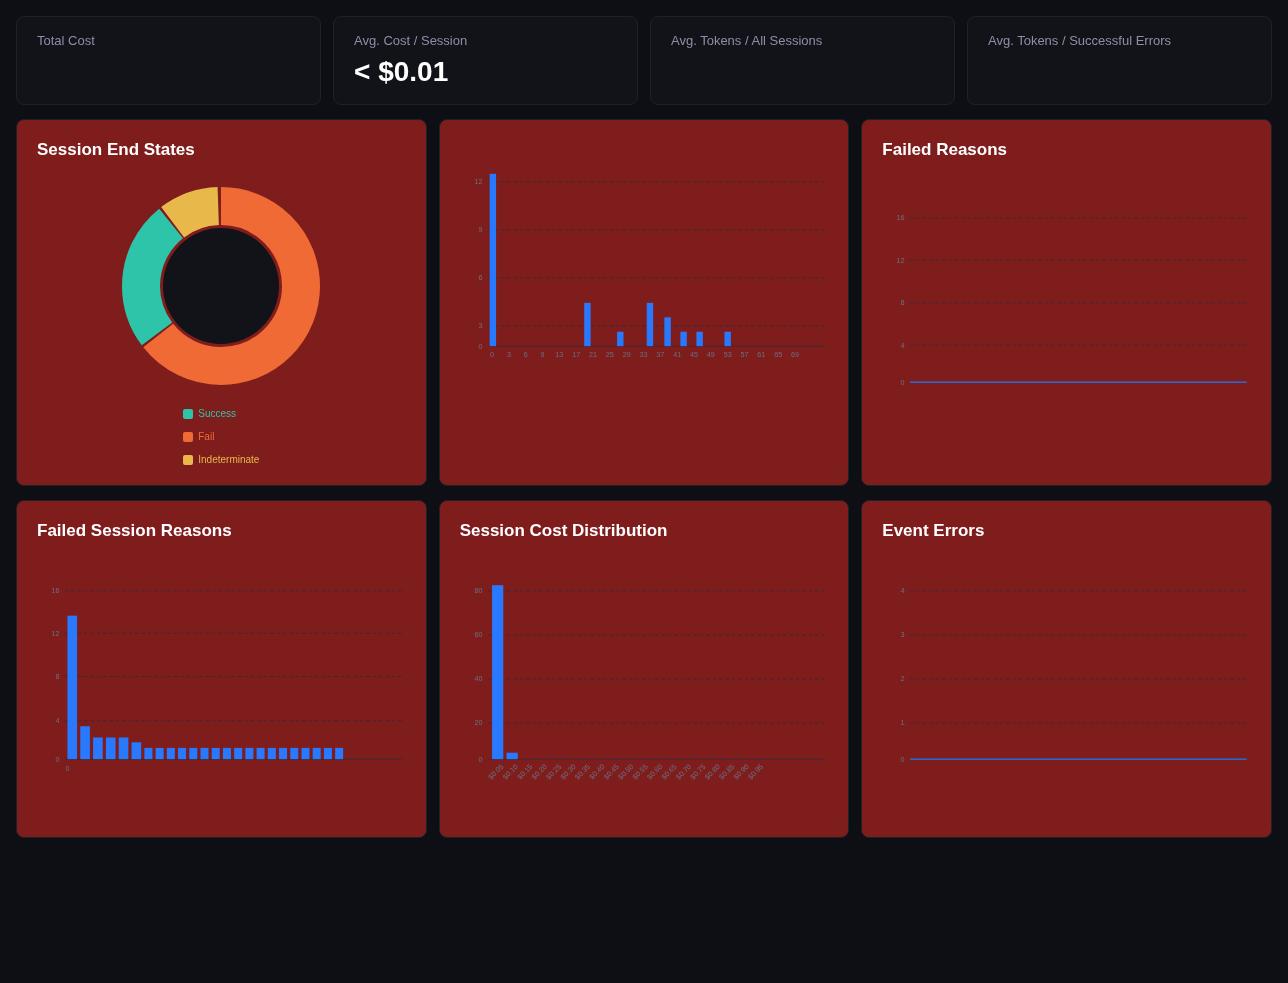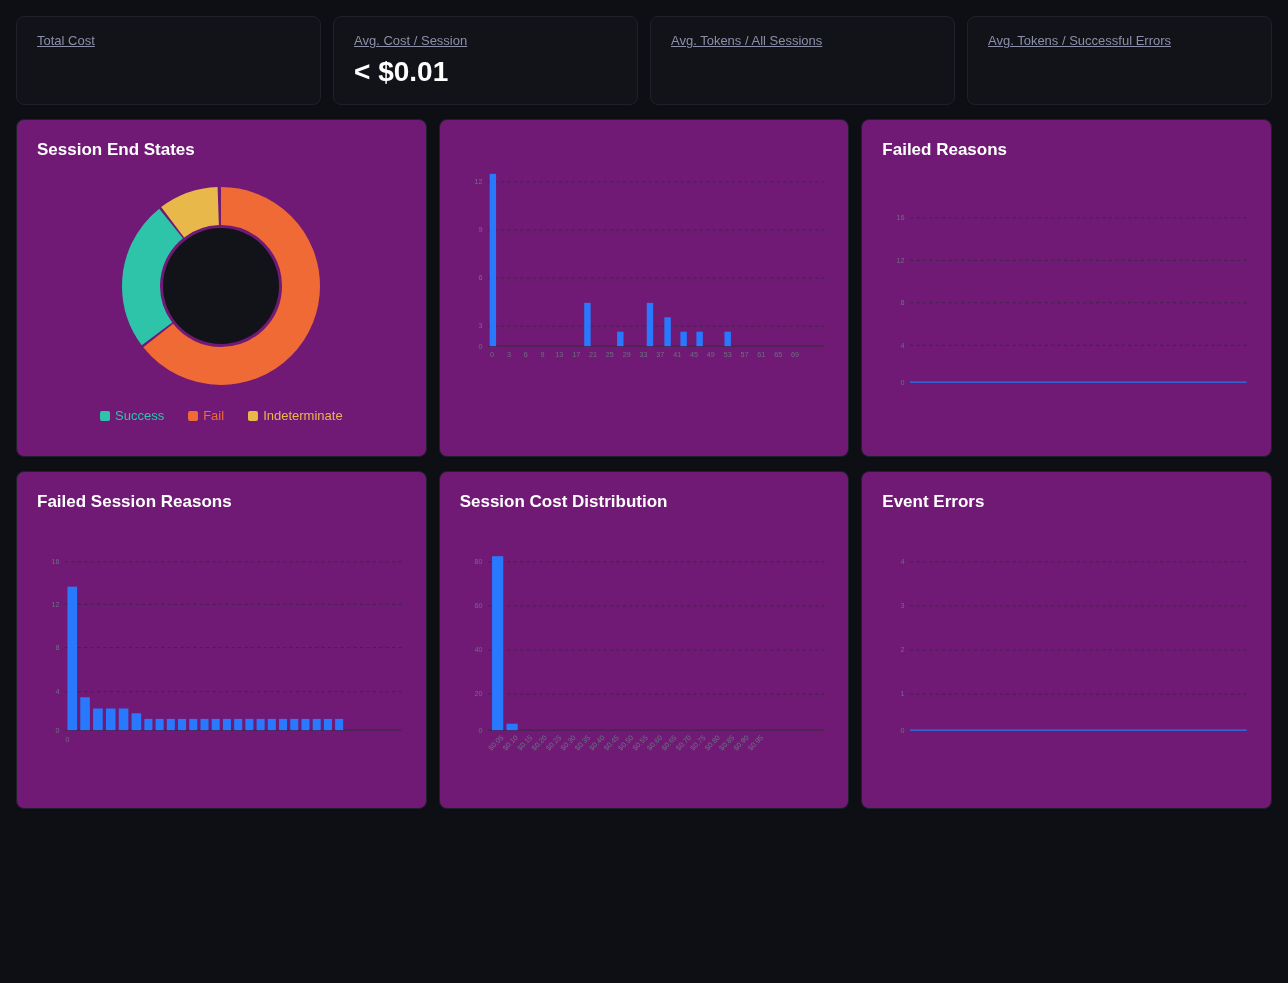--- a/index.html
+++ b/index.html
@@ -22,38 +22,37 @@
       background: #111318;
       border: 1px solid #1e2128;
       border-radius: 8px;
       padding: 16px 20px;
     }
 
     .metric-label {
       font-size: 13px;
       color: #8b8fa8;
       margin-bottom: 8px;
-      text-decoration: underline;
     }
 
     .metric-value {
       font-size: 28px;
       font-weight: 700;
       color: #ffffff;
     }
 
     .charts-grid {
       display: grid;
       grid-template-columns: repeat(3, 1fr);
       gap: 12px;
       margin-bottom: 14px;
     }
 
     .chart-card {
-      background: #701a75;
+      background: #7f1d1d;
       border: 1px solid #1e2128;
       border-radius: 8px;
       padding: 20px;
       overflow: hidden;
     }
 
     .chart-title {
       font-size: 17px;
       font-weight: 600;
       color: #ffffff;
@@ -67,23 +66,24 @@
       align-items: center;
     }
 
     .donut-svg {
       width: 220px;
       height: 220px;
     }
 
     .legend {
       display: flex;
-      gap: 24px;
+      gap: 12px;
       margin-top: 12px;
-      font-size: 13px;
+      font-size: 10px;
+      flex-direction: column;
     }
 
     .legend-item {
       display: flex;
       align-items: center;
       gap: 5px;
     }
 
     .legend-dot {
       width: 10px;

